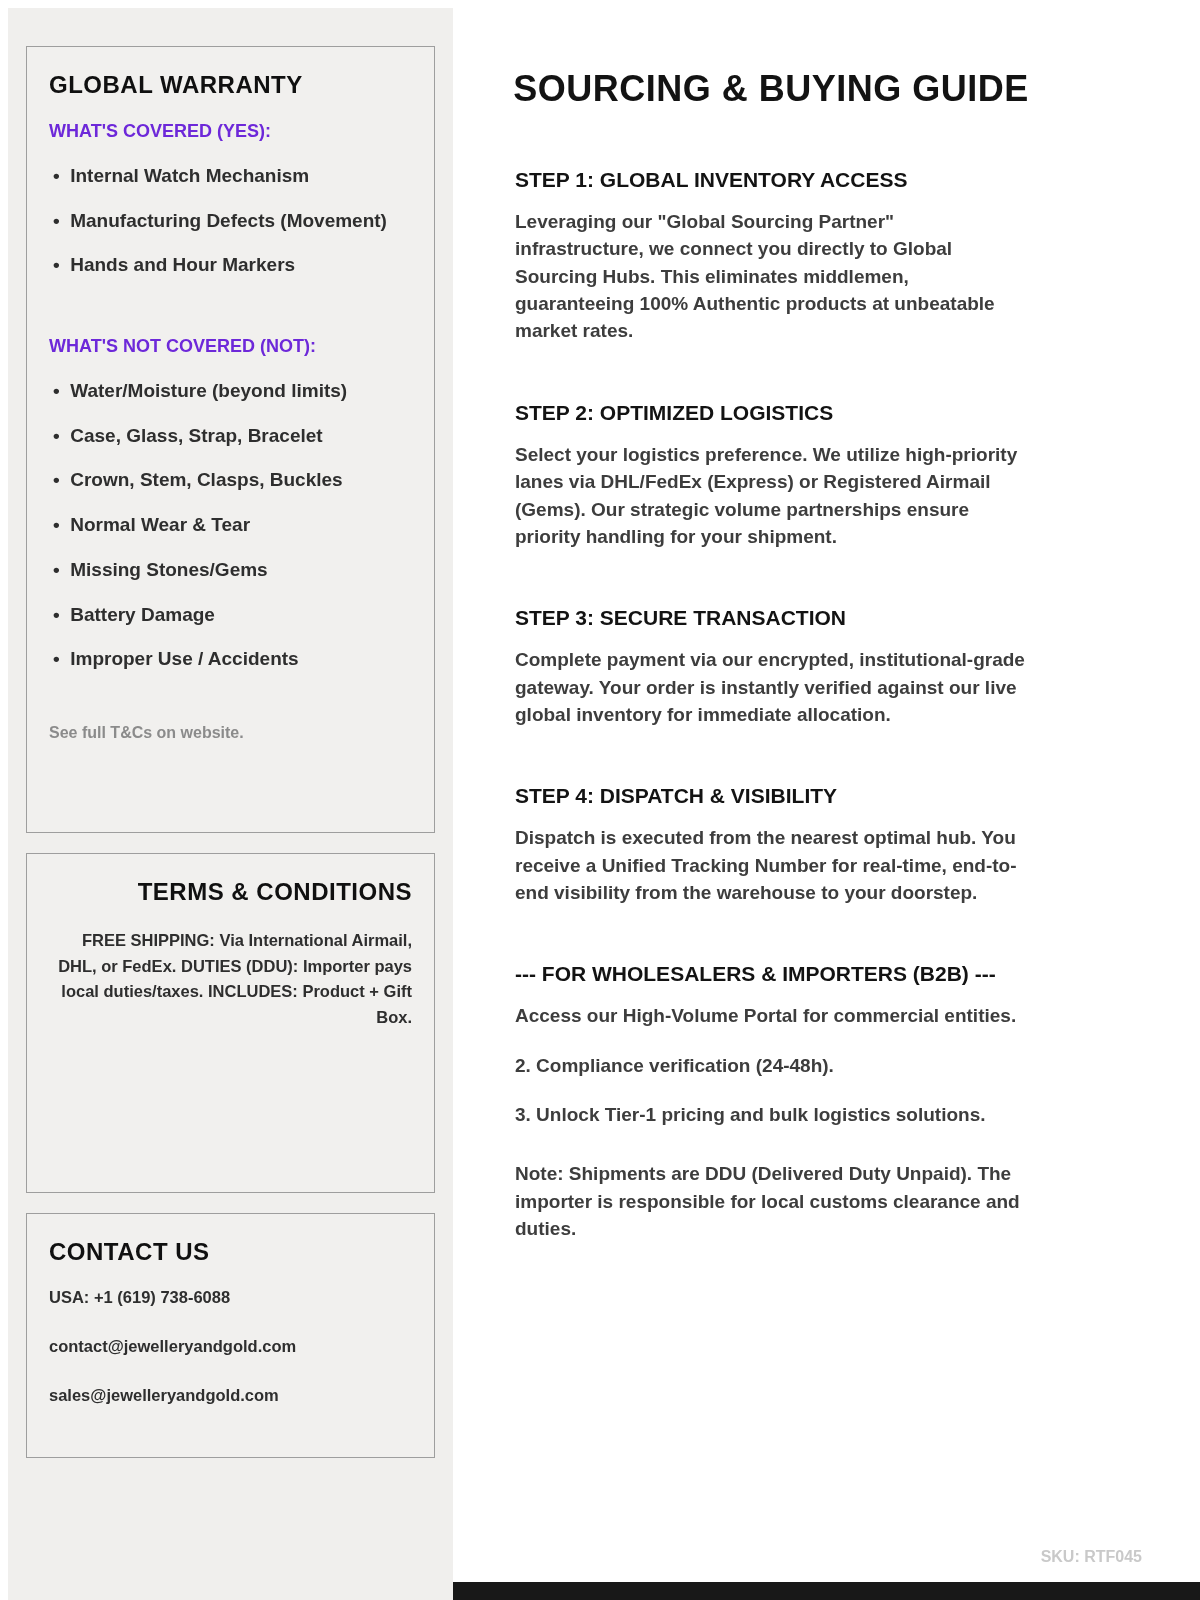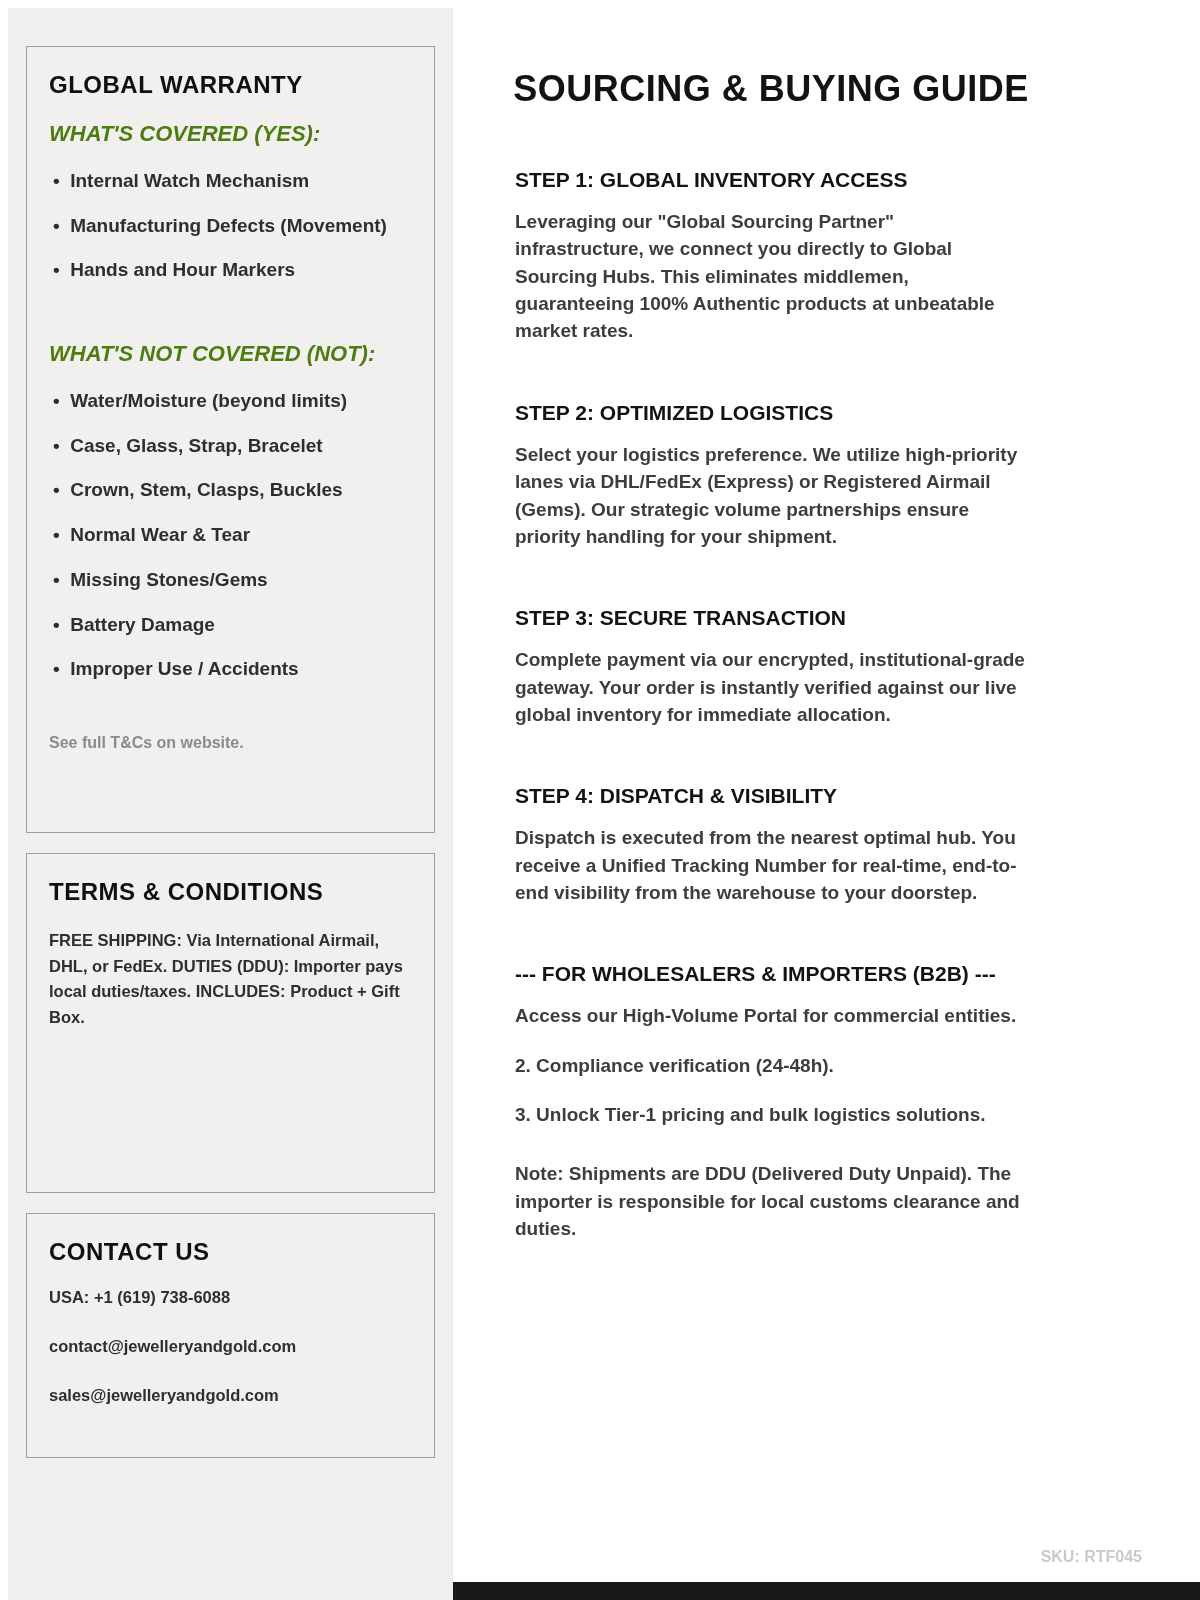--- a/index.html
+++ b/index.html
@@ -26,35 +26,34 @@
     background: #f0efed;
     padding: 38px 18px 0 18px;
   }
   .side-box {
     background: #f1f0ee;
     border: 1px solid #9e9e9e;
     padding: 20px 18px;
     margin-bottom: 20px;
   }
   .side-box.warranty { min-height: 787px; }
-  .side-box.terms    { min-height: 340px; }
+  .side-box.terms    { min-height: 340px; text-align: right; }
   .side-box.contact  { min-height: 245px; }
   .side-box h2 {
     font-size: 24px;
     font-weight: 700;
     color: #101010;
     letter-spacing: 0.5px;
     margin-bottom: 14px;
   }
   .side-subhead {
-    font-size: 22px;
-    font-weight: 700;
-    color: #4d7c0f;
+    font-size: 18px;
+    font-weight: 700;
+    color: #6d28d9;
     margin-bottom: 10px;
-    font-style: italic;
   }
   .side-subhead.second { margin-top: 34px; }
   .side-list { list-style: none; }
   .side-list li {
     font-size: 19px;
     font-weight: 700;
     color: #2e2e2e;
     margin-bottom: 12px;
     line-height: 1.3;
   }

